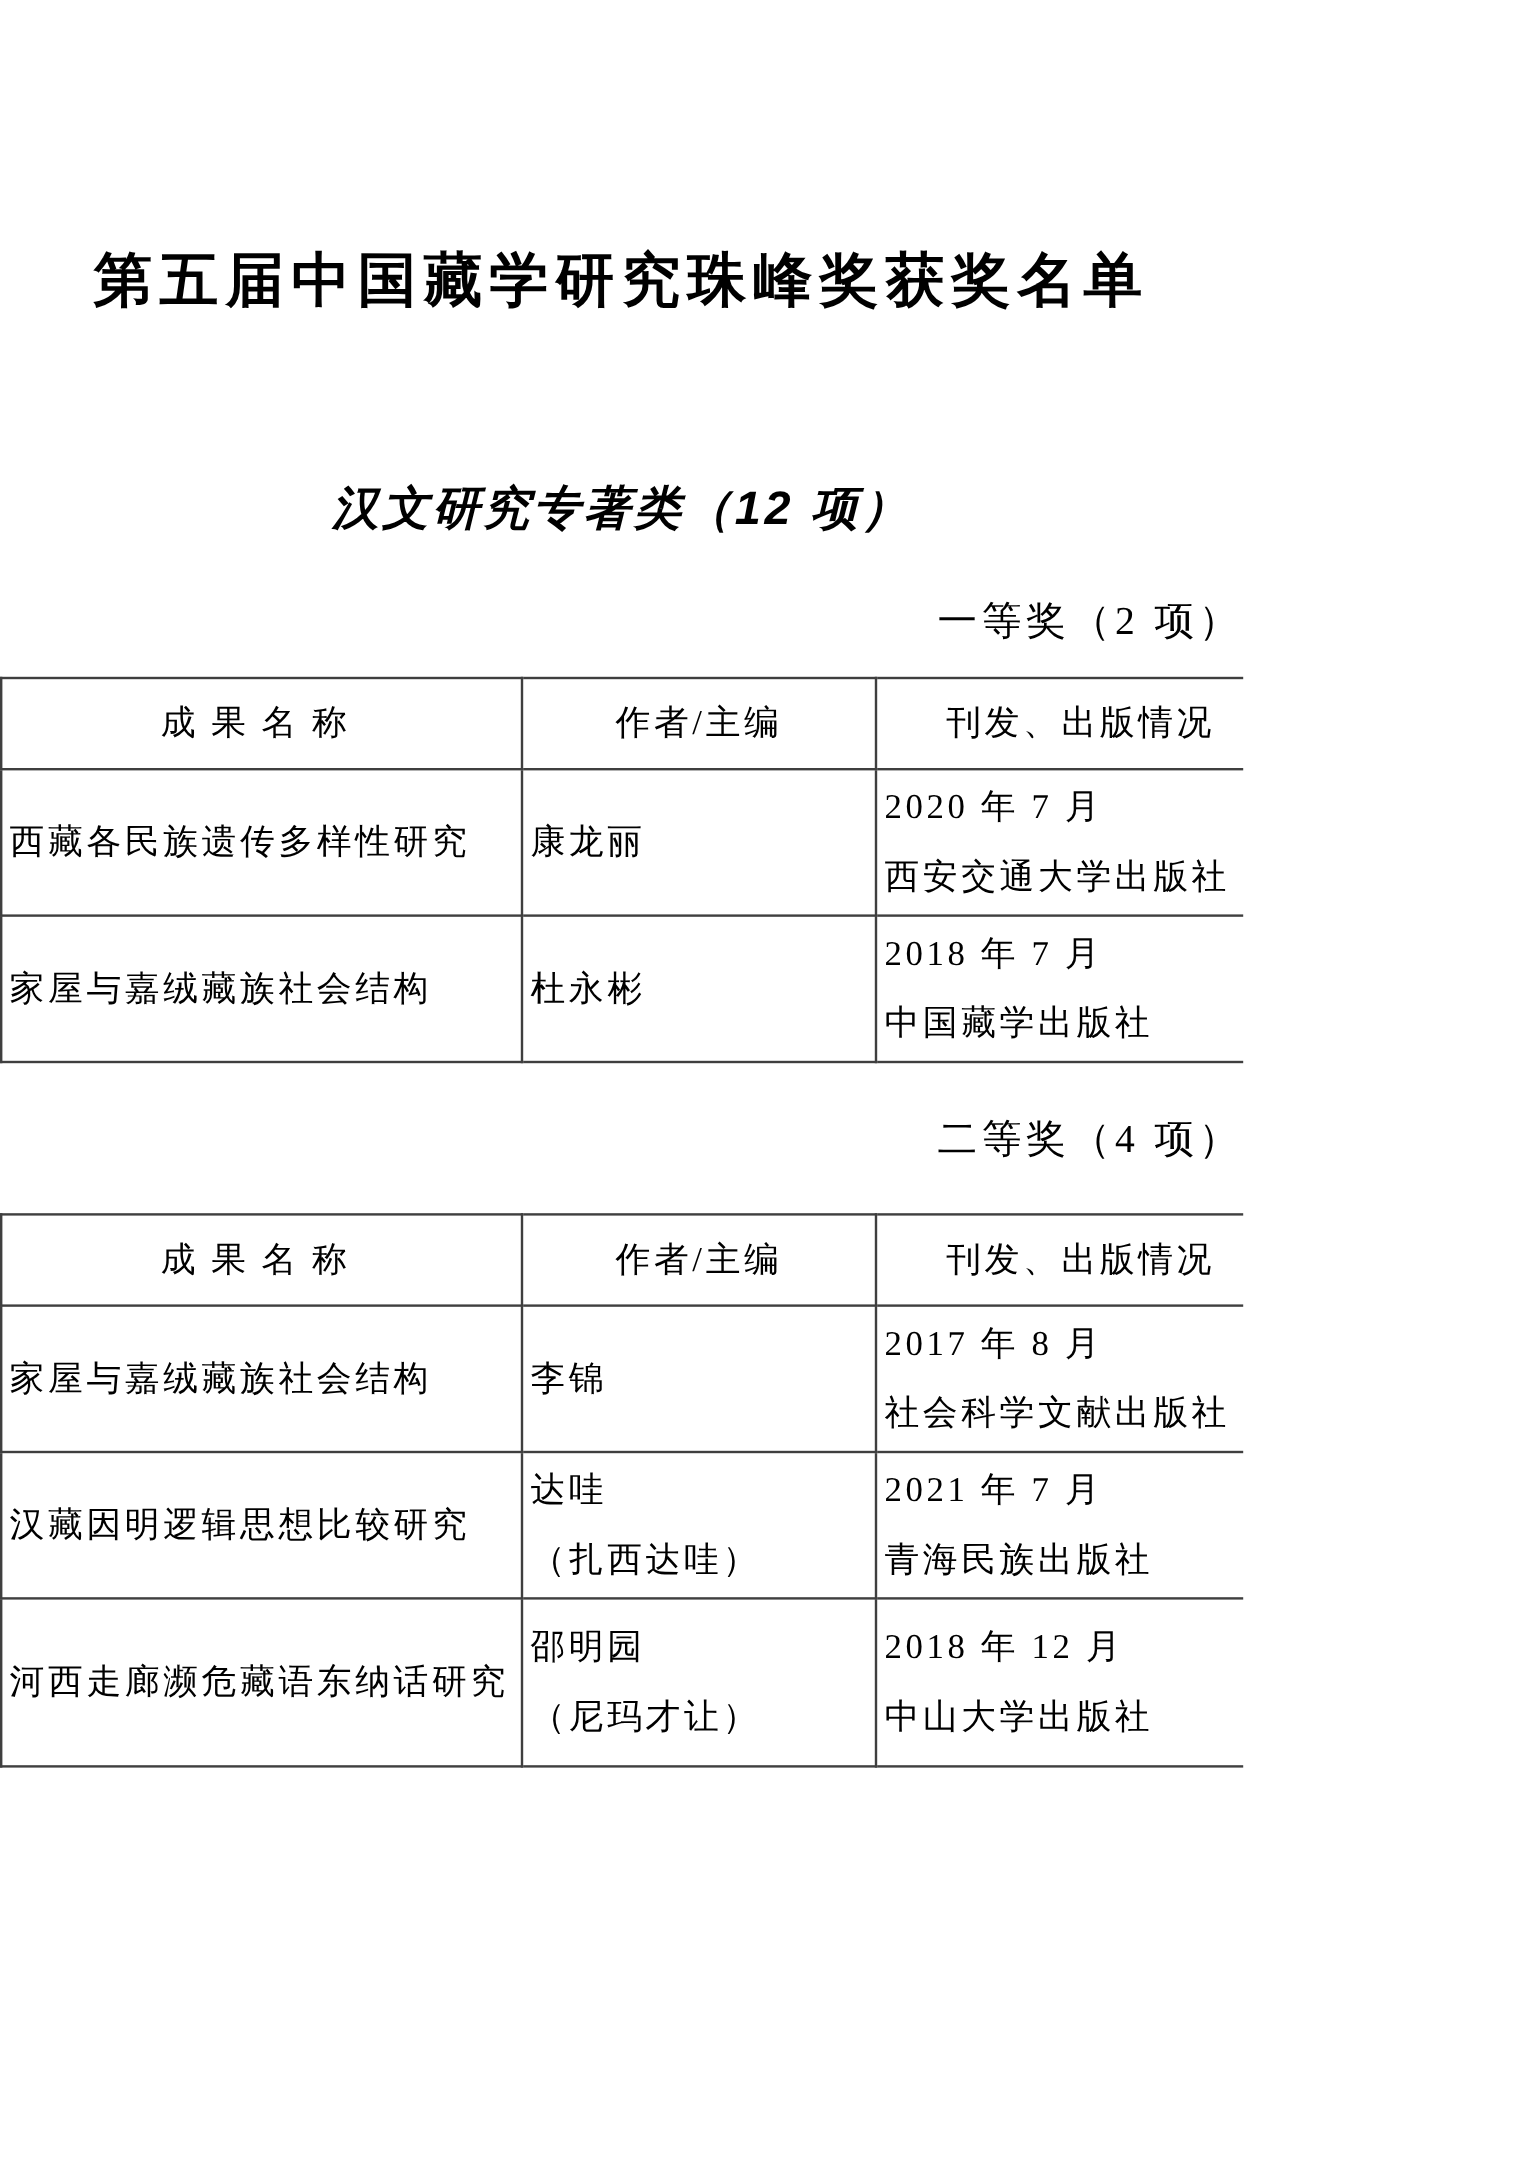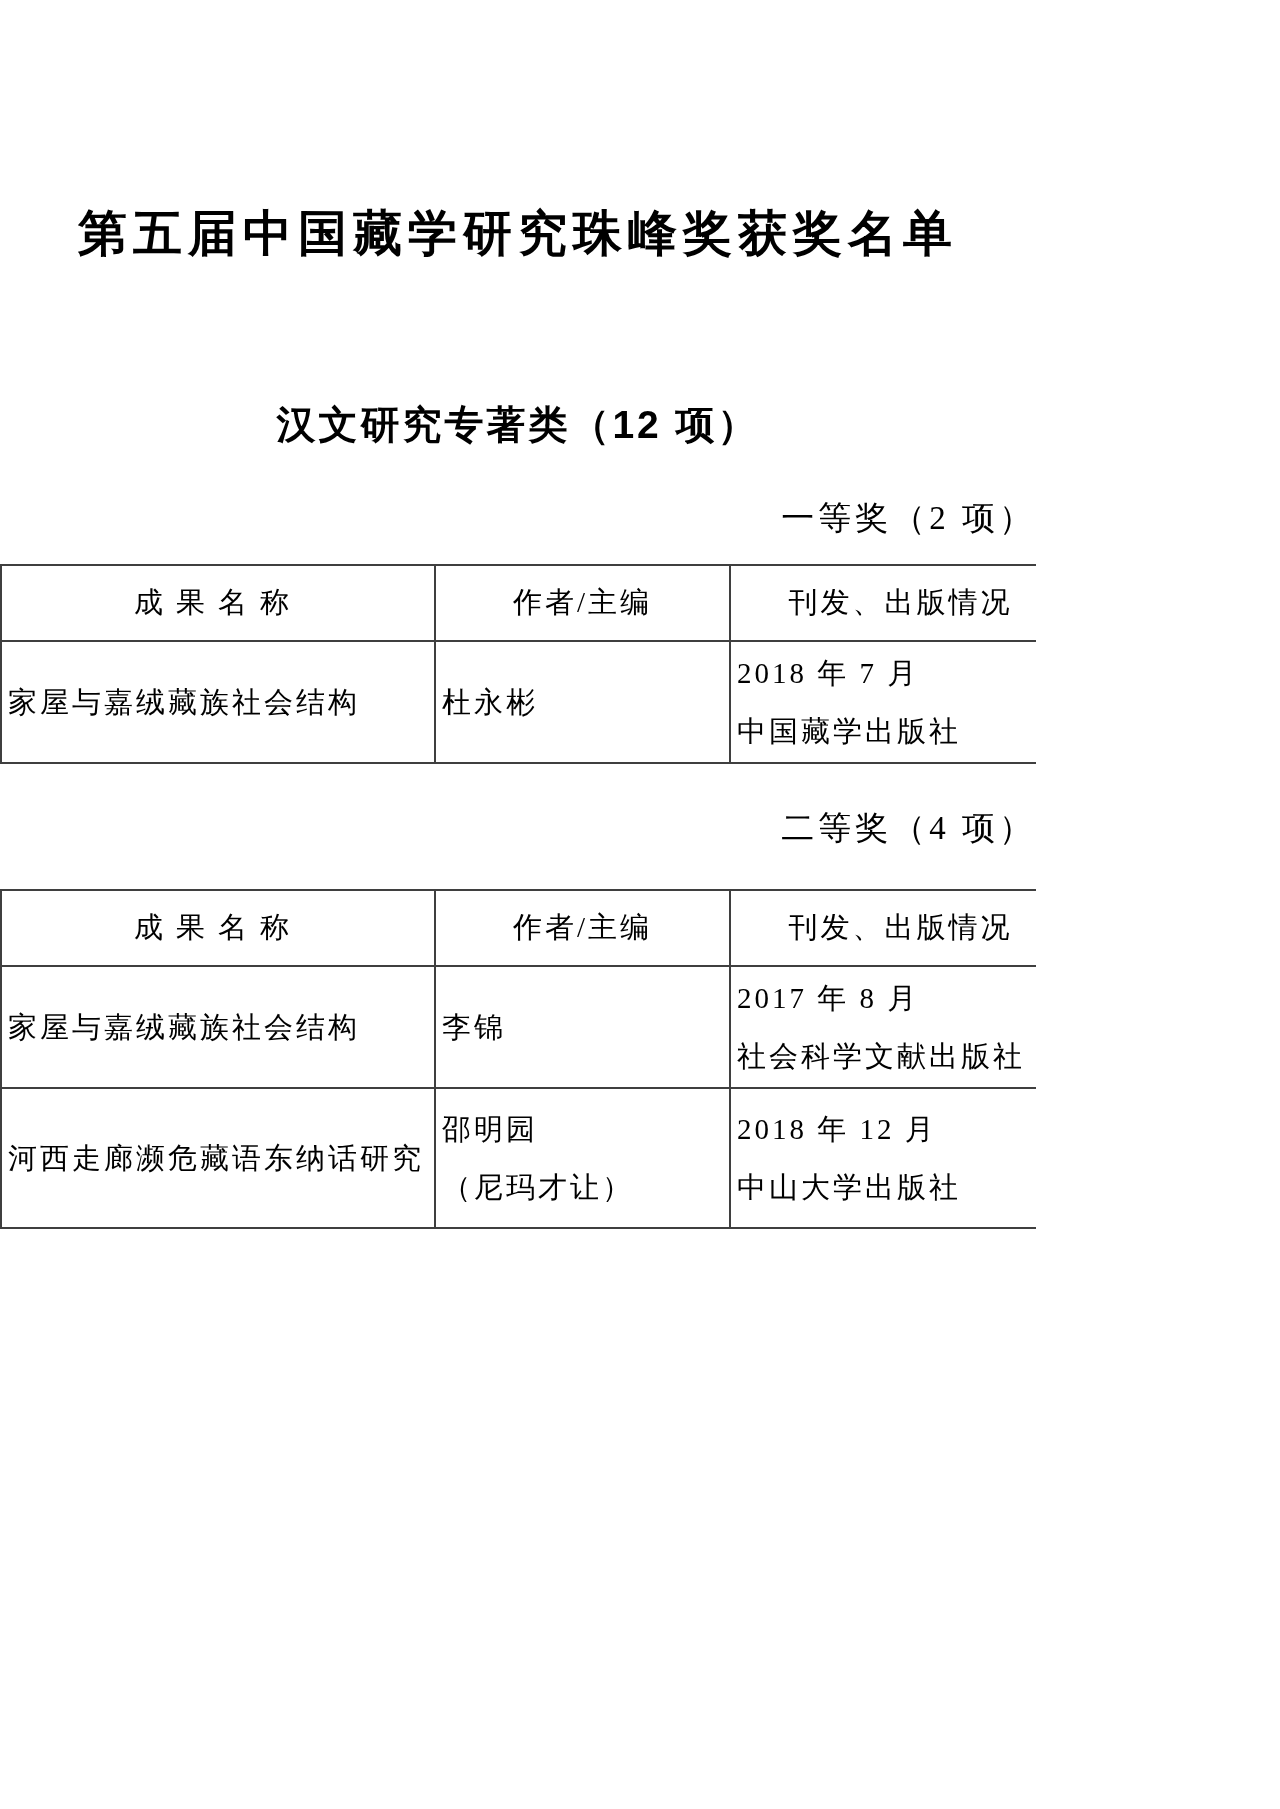--- a/index.html
+++ b/index.html
@@ -25,20 +25,21 @@
     line-height: 1.2;
   }
   .category-heading {
     margin-top: 138px;
     text-align: center;
     font-size: 39px;
     font-weight: bold;
     letter-spacing: 3px;
     line-height: 1.2;
     font-family: "Liberation Sans", "DejaVu Sans", sans-serif;
+    font-style: italic;
   }
   .prize-heading {
     text-align: right;
     font-size: 33px;
     font-weight: normal;
     letter-spacing: 4px;
     line-height: 1.2;
   }
   .prize-heading.first { margin-top: 50px; }
   .prize-heading.second { margin-top: 45px; padding-left: 30px; }
@@ -84,20 +85,30 @@
     </colgroup>
     <thead>
       <tr>
         <th class="th-work">成果名称</th>
         <th>作者/主编</th>
         <th>刊发、出版情况</th>
       </tr>
     </thead>
     <tbody>
         <tr>
+          <td class="col-work">西藏各民族遗传多样性研究</td>
+          <td>
+            <div class="line">康龙丽</div>
+          </td>
+          <td>
+            <div class="line">2020 年 7 月</div>
+            <div class="line">西安交通大学出版社</div>
+          </td>
+        </tr>
+        <tr>
           <td class="col-work">家屋与嘉绒藏族社会结构</td>
           <td>
             <div class="line">杜永彬</div>
           </td>
           <td>
             <div class="line">2018 年 7 月</div>
             <div class="line">中国藏学出版社</div>
           </td>
         </tr>
       </tbody>
@@ -123,20 +134,31 @@
           <td class="col-work">家屋与嘉绒藏族社会结构</td>
           <td>
             <div class="line">李锦</div>
           </td>
           <td>
             <div class="line">2017 年 8 月</div>
             <div class="line">社会科学文献出版社</div>
           </td>
         </tr>
         <tr>
+          <td class="col-work">汉藏因明逻辑思想比较研究</td>
+          <td>
+            <div class="line">达哇</div>
+            <div class="line">（扎西达哇）</div>
+          </td>
+          <td>
+            <div class="line">2021 年 7 月</div>
+            <div class="line">青海民族出版社</div>
+          </td>
+        </tr>
+        <tr>
           <td class="col-work">河西走廊濒危藏语东纳话研究</td>
           <td>
             <div class="line">邵明园</div>
             <div class="line">（尼玛才让）</div>
           </td>
           <td>
             <div class="line">2018 年 12 月</div>
             <div class="line">中山大学出版社</div>
           </td>
         </tr>

